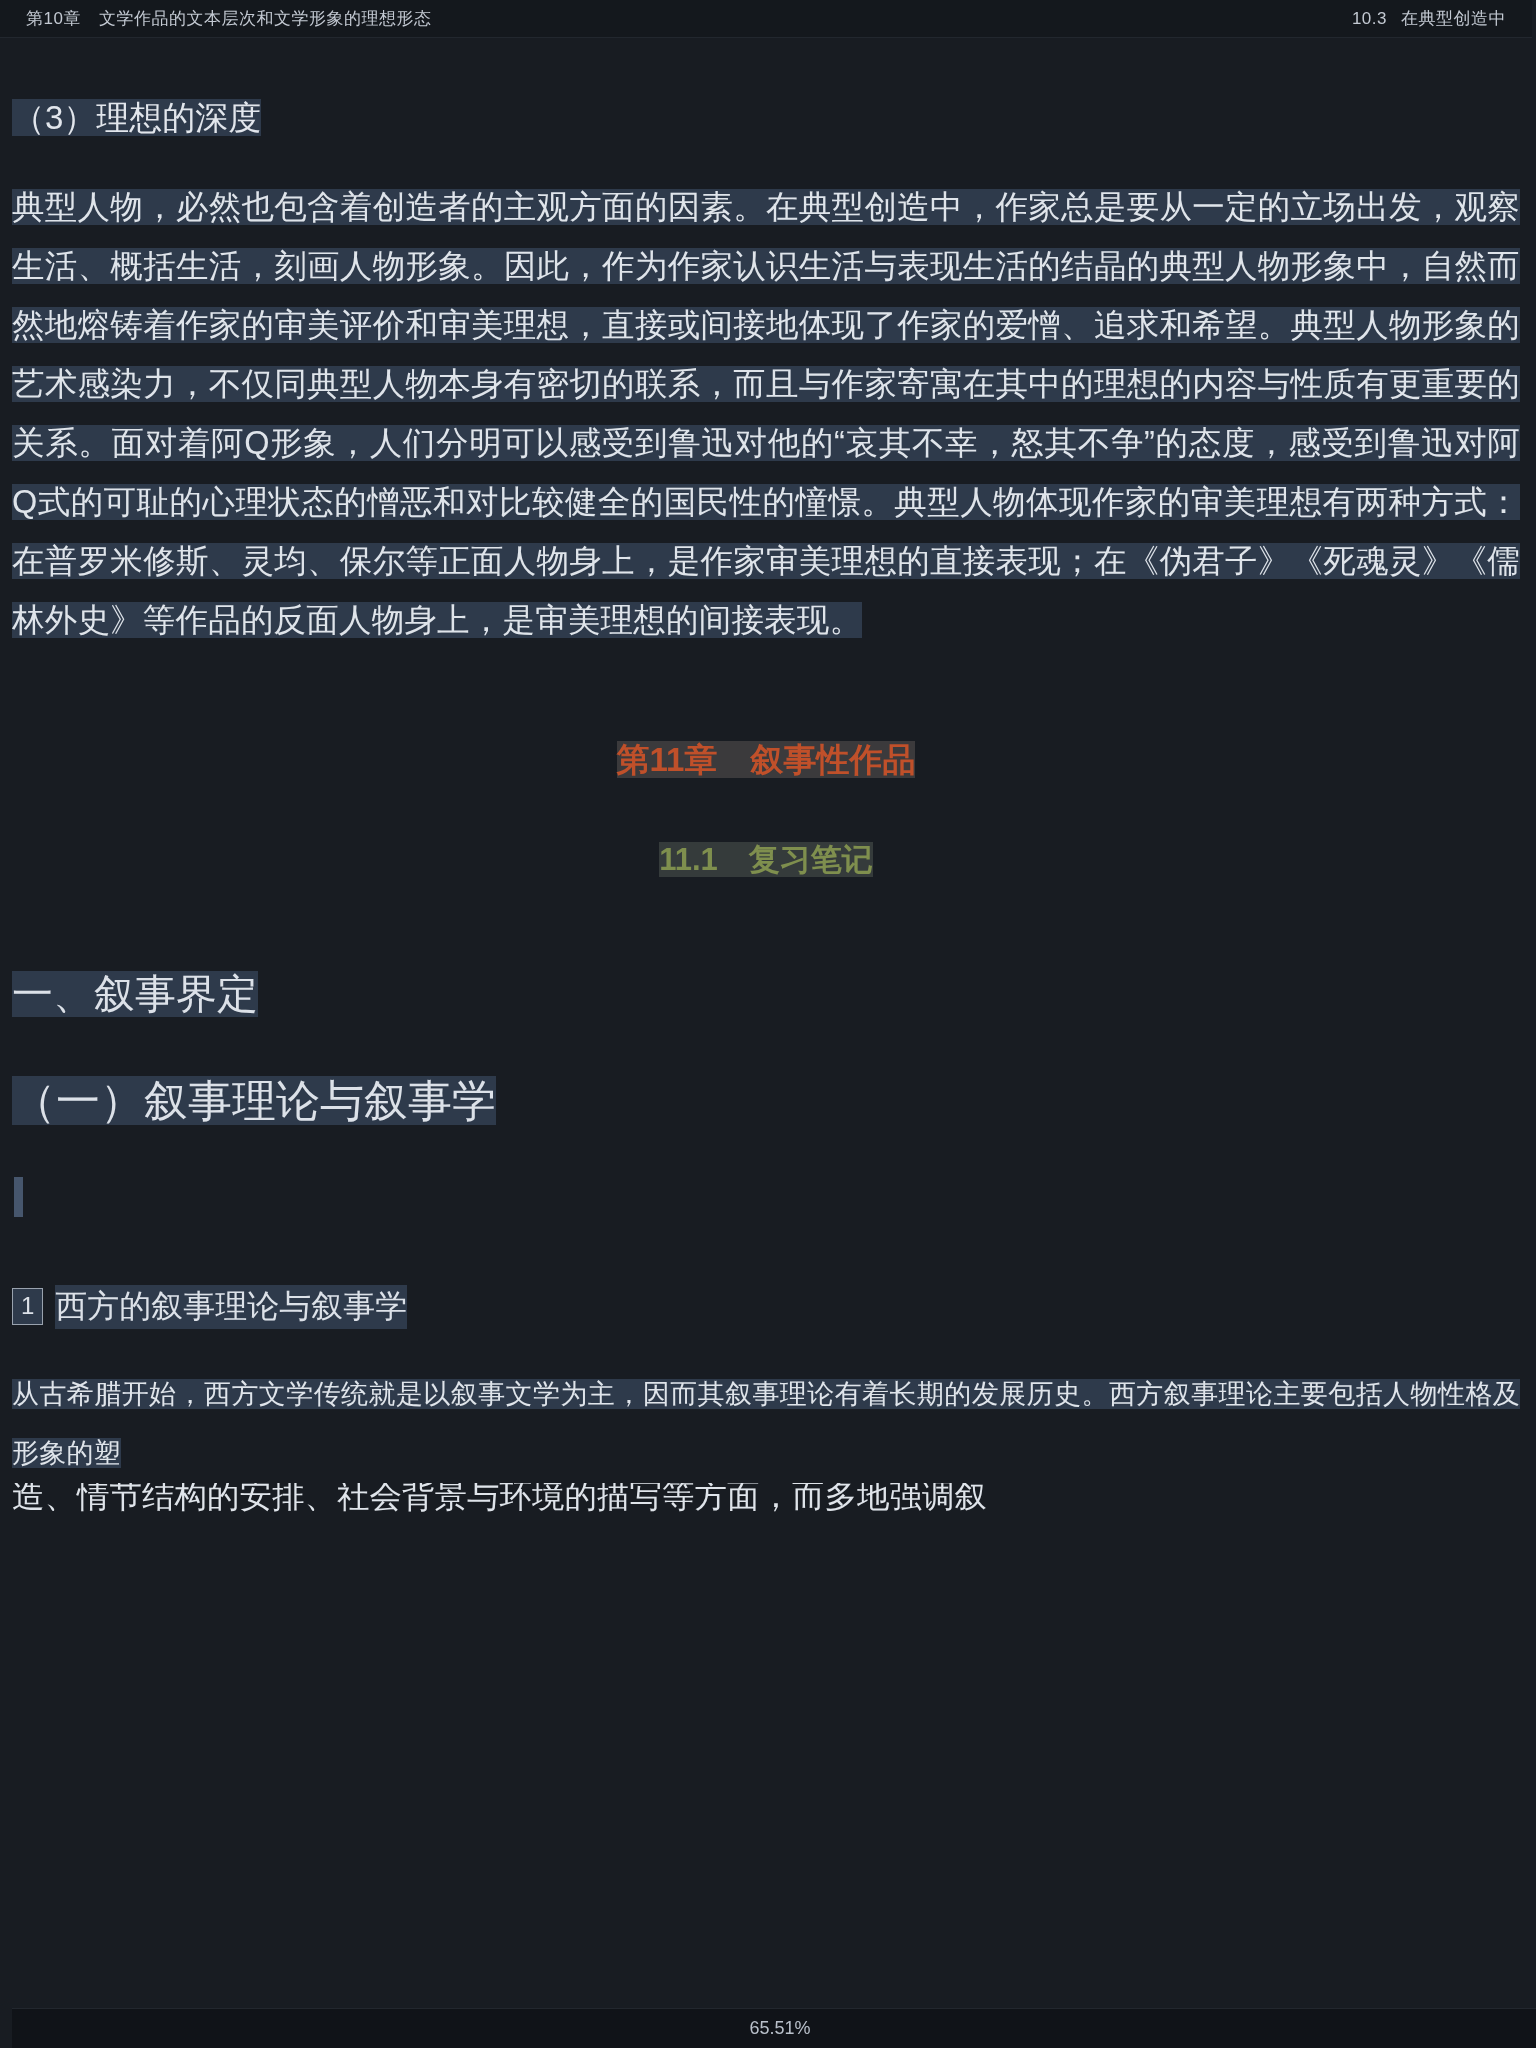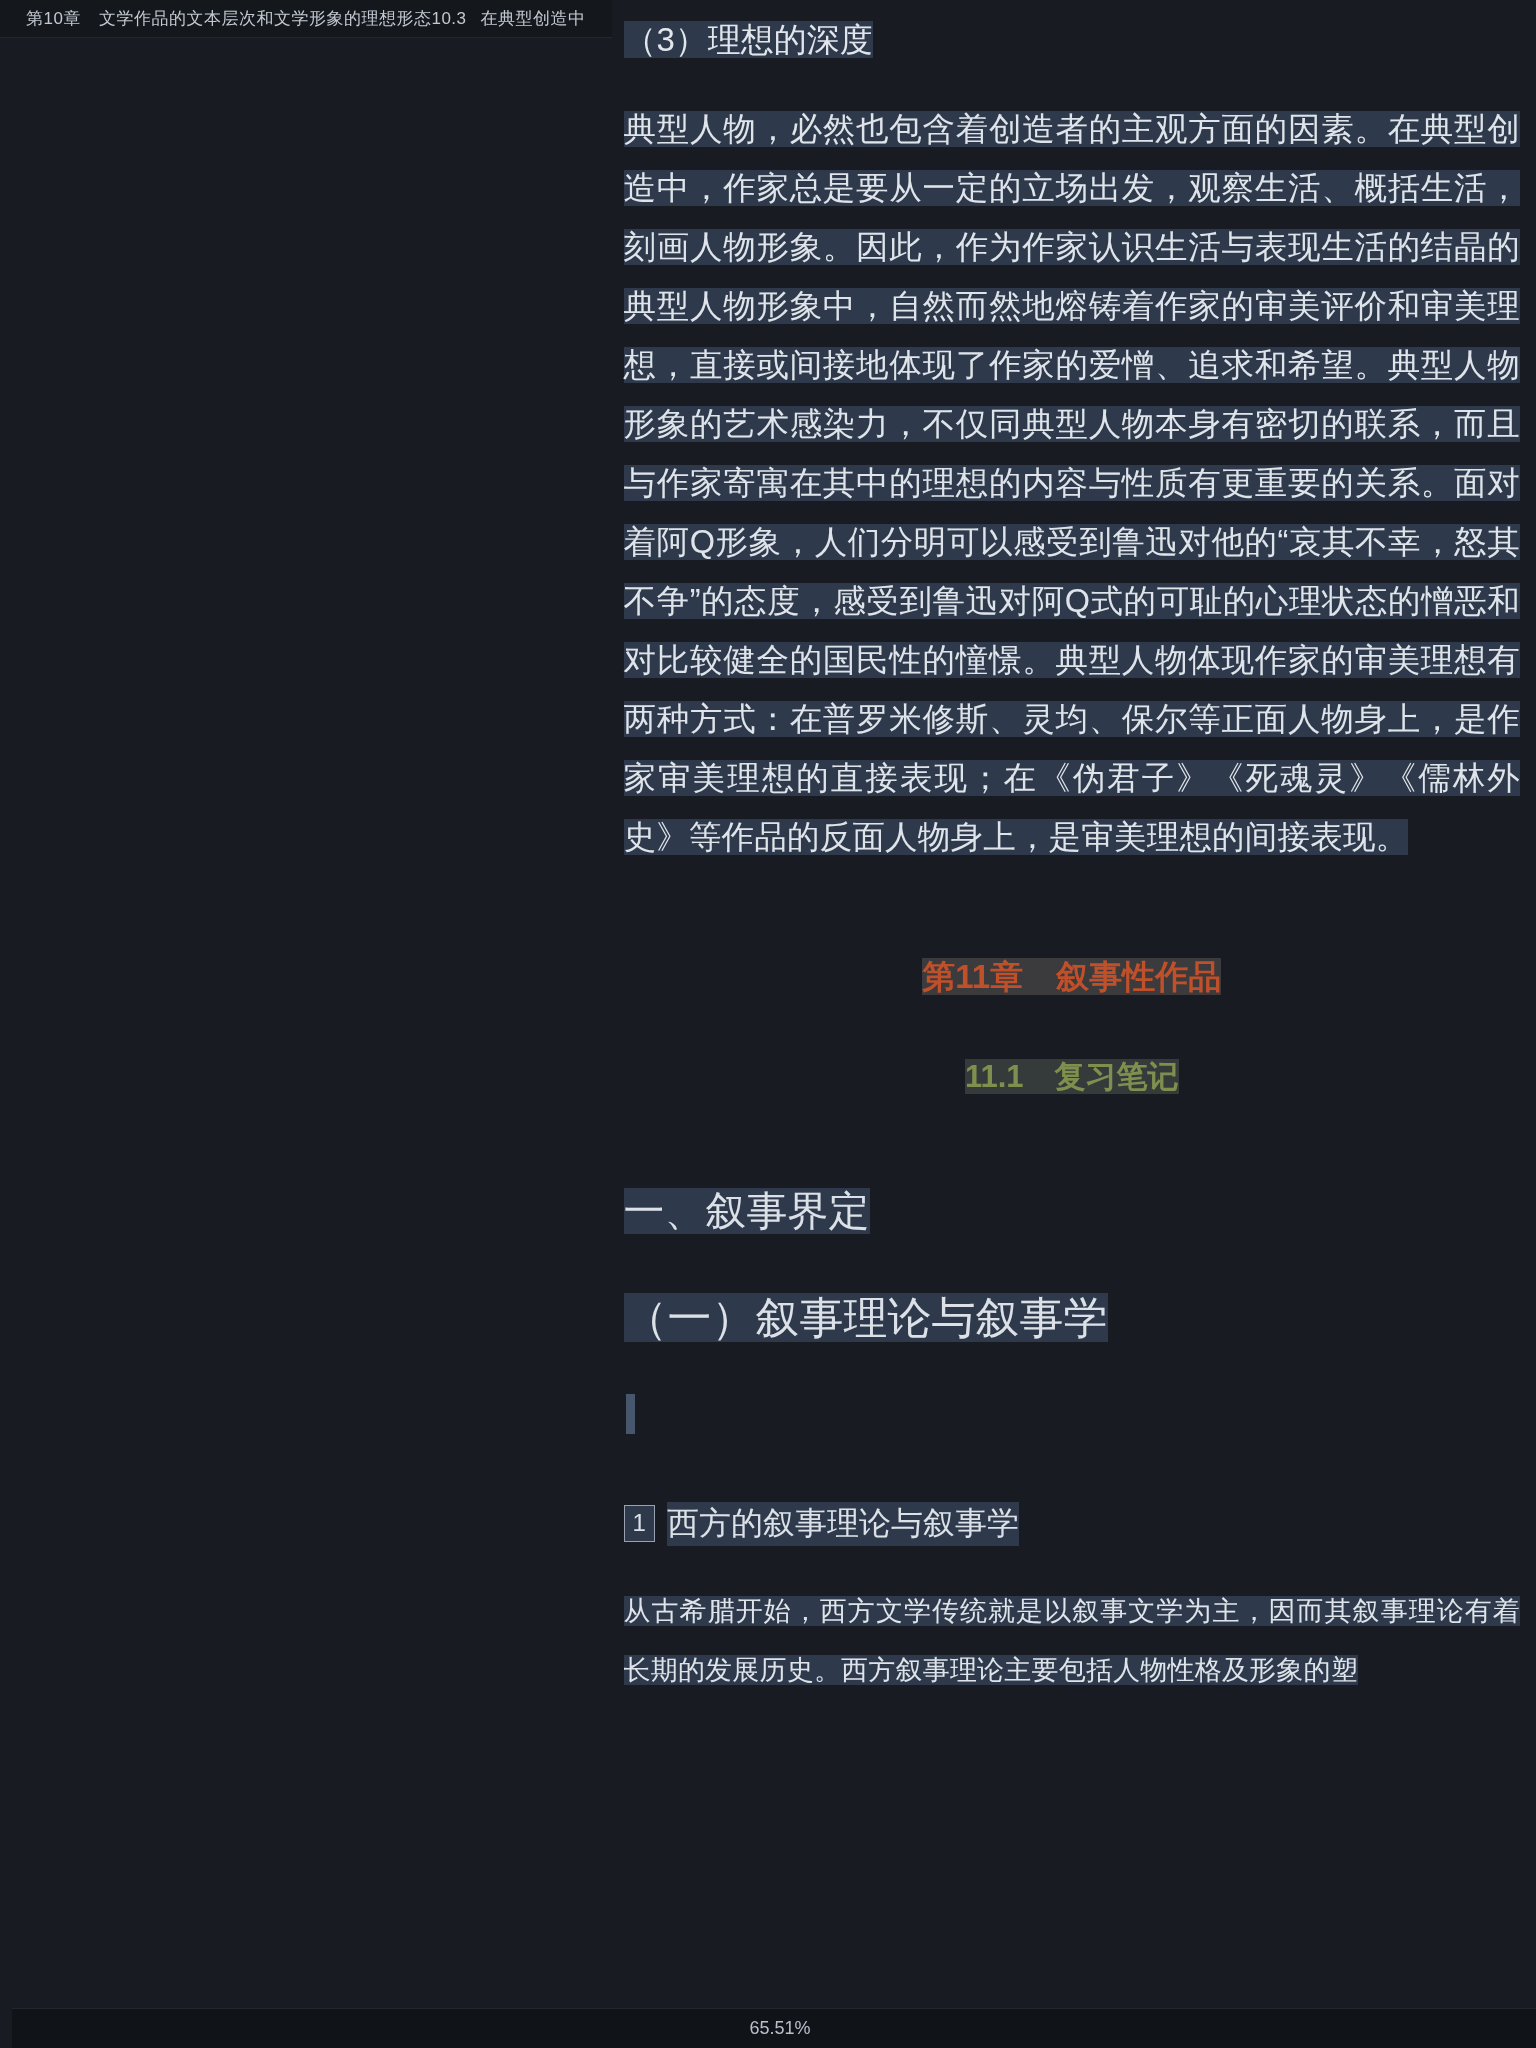--- a/index.html
+++ b/index.html
@@ -14,21 +14,22 @@
     color: #d6dbe3;
     overflow: hidden;
     position: relative;
   }
   .page {
     width: 1532px;
     height: 2048px;
     position: relative;
     background: #181c22;
     display: flex;
-    flex-direction: row;
+    flex-direction: column;
+    gap: 40px;
   }
   
   .topbar {
     height: 38px;
     background: #14181d;
     border-bottom: 1px solid #22272e;
     display: flex;
     align-items: center;
     justify-content: space-between;
     padding: 0 26px;
@@ -221,20 +222,23 @@
 
     <div class="numbered-line">
       <span class="num-box">1</span>
       <span class="hl">西方的叙事理论与叙事学</span>
     </div>
 
     <p class="tail-par">
       <span class="hl">从古希腊开始，西方文学传统就是以叙事文学为主，因而其叙事理论有着长期的发展历史。西方叙事理论主要包括人物性格及形象的塑</span>
     </p>
 
+    <div class="clip-row">
+      <span class="inner">造、情节结构的安排、社会背景与环境的描写等方面，而多地强调叙</span>
+    </div>
 
   </div>
 
   <div class="bottombar">
     <span>65.51%</span>
   </div>
 
 </div>
 
 </body></html>

